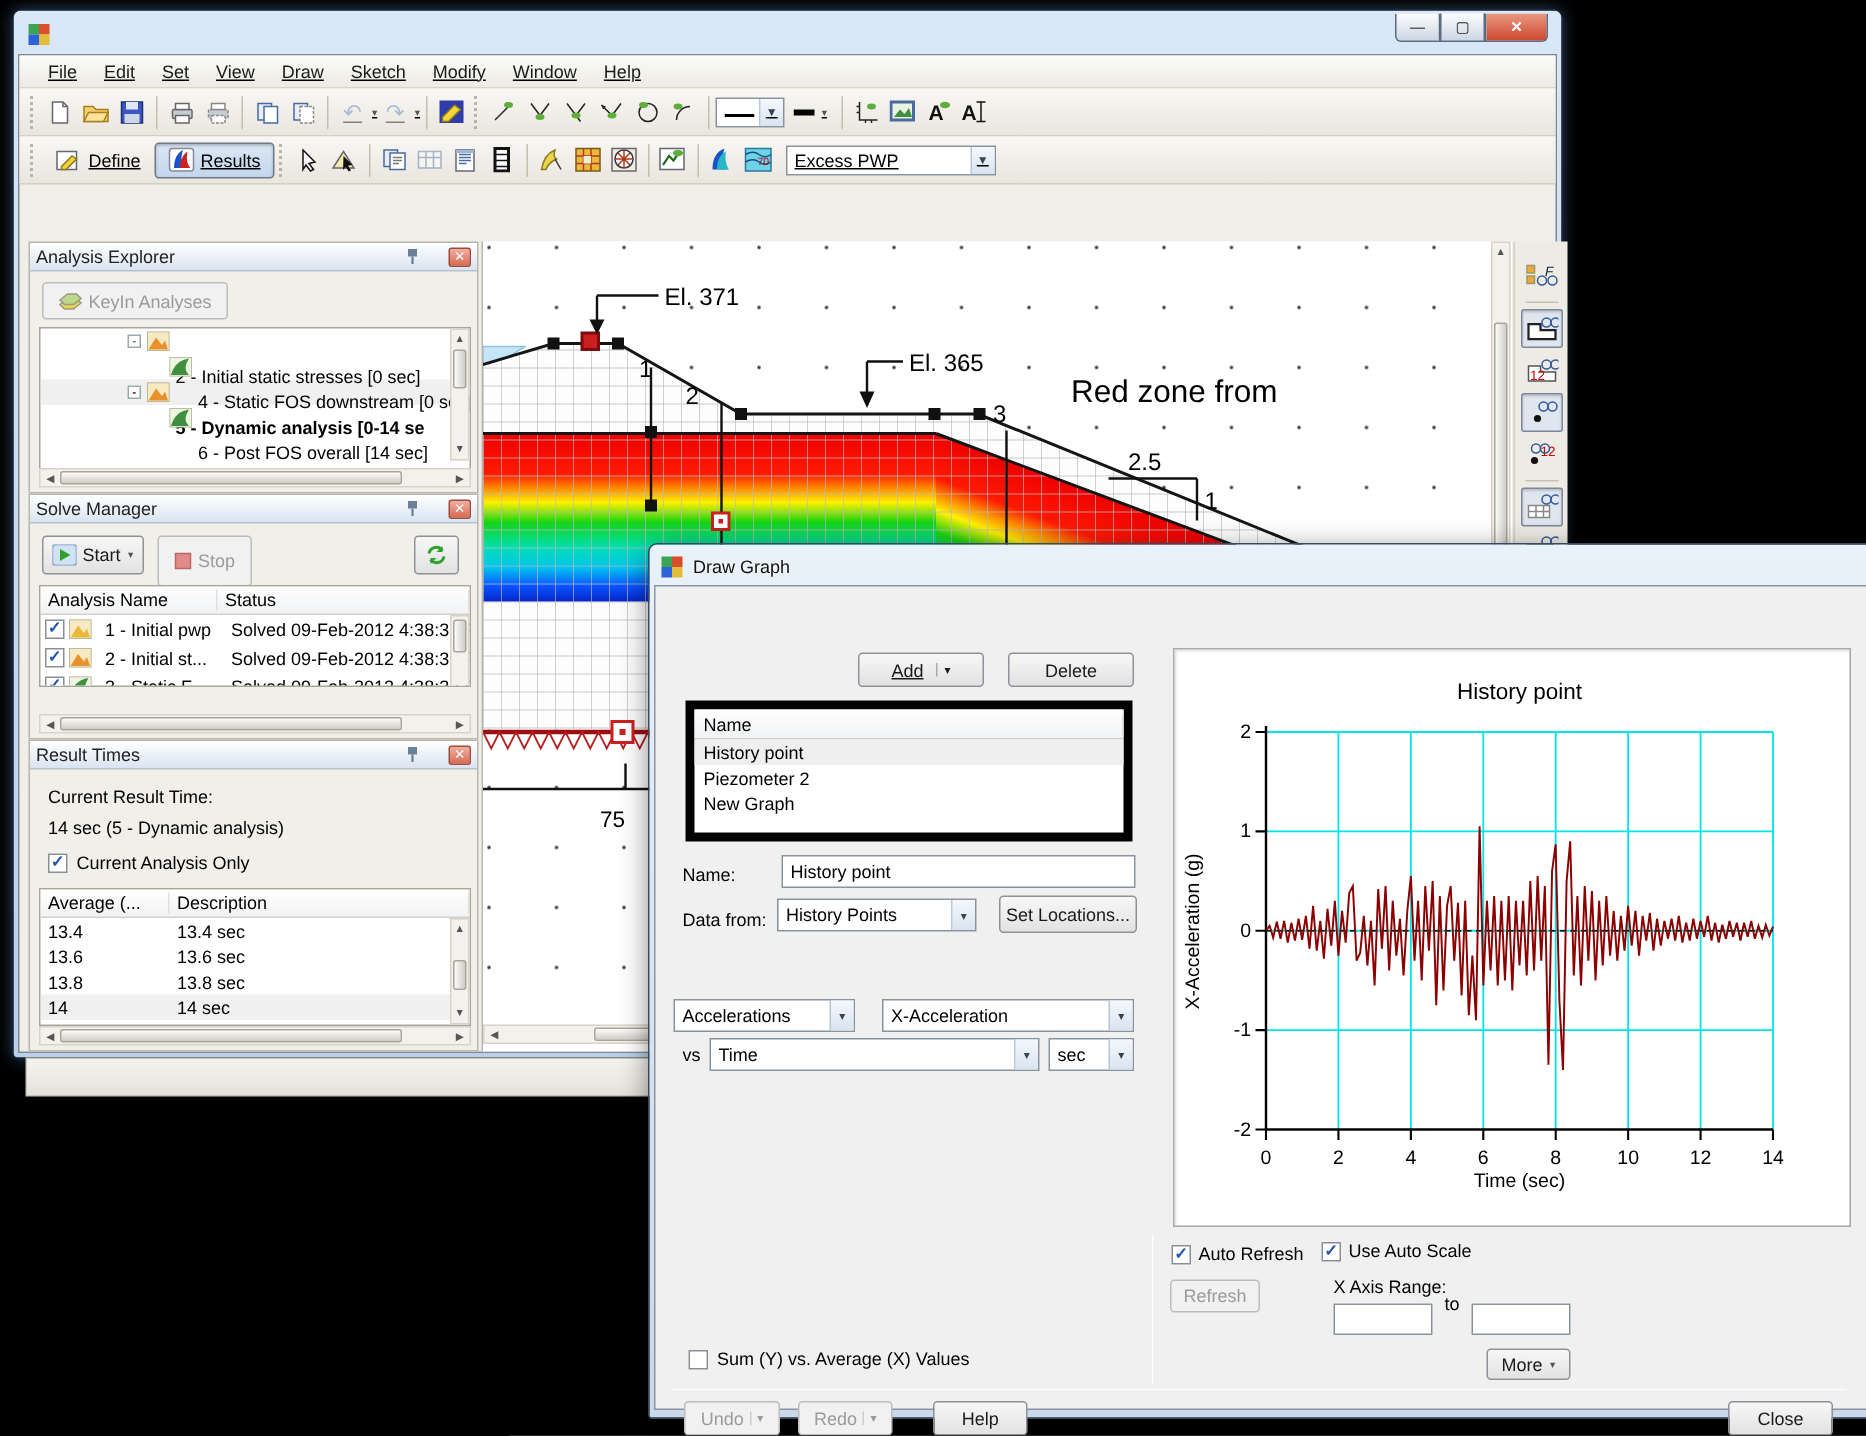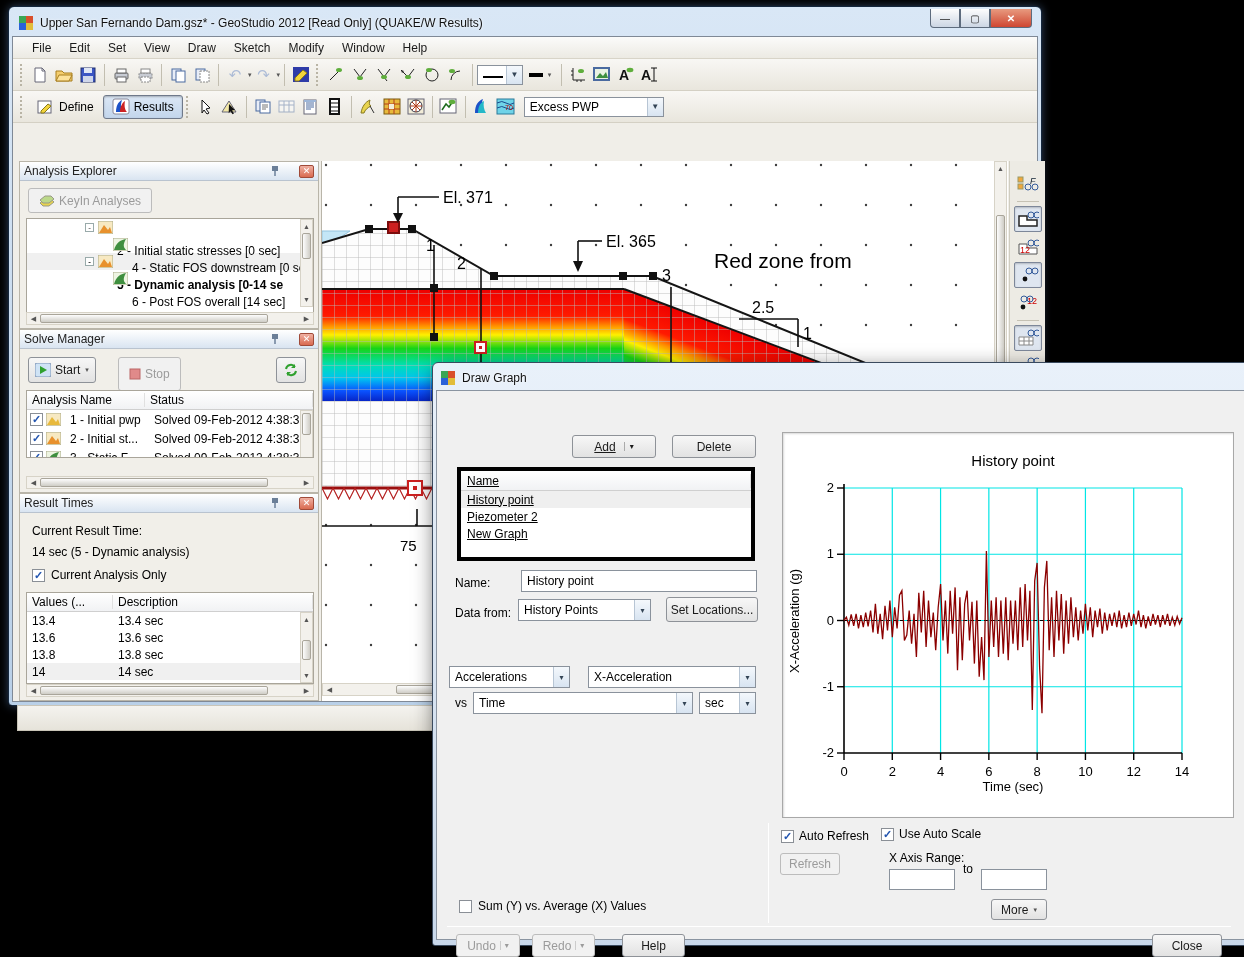--- a/index.html
+++ b/index.html
@@ -10,21 +10,21 @@
   .mainwin{position:absolute;left:8px;top:6px;width:1034px;height:700px;
     background:linear-gradient(#d9e7f6,#b9d0e8);border:1px solid #15273d;
     border-radius:6px 6px 4px 4px;box-shadow:0 0 10px rgba(130,180,255,.35);padding:3px;}
   .titlebar{height:26px;display:flex;align-items:center;padding:0 6px;position:relative;}
   .titlebar .title{font-size:12px;color:#111;margin-left:6px;text-shadow:0 0 3px #fff;white-space:nowrap;}
   .winbtns{position:absolute;right:6px;top:-1px;display:flex;}
   .wbtn{width:30px;height:19px;border:1px solid #5d6b7d;border-top:none;display:flex;align-items:center;justify-content:center;
     font-size:10px;color:#222;background:linear-gradient(#fdfdfd,#ccd6e4);}
   .wbtn:first-child{border-radius:0 0 0 4px;}
   .wbtn.close{background:linear-gradient(#e89a7f,#cf4631);color:#fff;width:42px;border-radius:0 0 4px 0;font-weight:bold;}
-  .inner{background:#f0eee8;border:1px solid #7f8996;height:666px;position:relative;}
+  .inner{background:#f0eee8;border:1px solid #7f8996;height:666px;position:relative;text-decoration:underline;}
 
   .menubar{height:22px;display:flex;align-items:center;background:linear-gradient(#fbfbfa,#eceae3);border-bottom:1px solid #d8d4c8;padding-left:10px;}
   .menuitem{font-size:12px;color:#1a1a1a;padding:2px 9px;cursor:default;}
   .toolbar{height:32px;display:flex;align-items:center;background:linear-gradient(#f8f7f4,#e9e6dd);border-bottom:1px solid #d4d0c4;padding-left:4px;}
   .grip{width:5px;height:22px;margin:0 3px;border-left:2px dotted #b9b4a5;}
   .tsep{width:1px;height:22px;background:#c2beb0;margin:0 4px;}
   .tbtn{width:24px;height:24px;display:flex;align-items:center;justify-content:center;border:1px solid transparent;border-radius:2px;position:relative;}
   .tbtn.dis{opacity:.45;}
   .darr{font-size:7px;color:#555;margin-left:1px;}
   .combo{height:20px;border:1px solid #8a929c;background:#fff;display:flex;align-items:center;font-size:12px;}
@@ -77,21 +77,21 @@
   .dialog{position:absolute;left:432px;top:362px;width:924px;height:584px;
     background:linear-gradient(#e9f1fa,#c9d8ea);border:1px solid #3a4a5e;border-radius:6px 6px 3px 3px;
     box-shadow:4px 8px 22px rgba(0,0,0,.65);padding:3px;}
   .dtitle{height:24px;display:flex;align-items:center;padding:0 4px;position:relative;}
   .dtitle .title{font-size:12px;margin-left:6px;color:#111;text-shadow:0 0 3px #fff;}
   .dwinbtns{position:absolute;right:4px;top:0;display:flex;}
   .dwbtn{width:29px;height:17px;border:1px solid #8795a7;display:flex;align-items:center;justify-content:center;
     font-size:9px;color:#444;background:linear-gradient(#fcfdfe,#dde5ee);}
   .dbody{position:relative;background:#f0f0f0;border:1px solid #8a94a1;height:550px;font-size:12px;}
   .field{position:absolute;border:1px solid #8a929c;background:#fff;font-size:12px;padding:0 5px;}
-  .listbox{position:absolute;background:#fff;border:4px solid #000000;text-decoration:underline;}
+  .listbox{position:absolute;background:#fff;border:6px solid #000000;}
   .lrow{height:17px;display:flex;align-items:center;padding:0 6px;font-size:12px;}
   .lrow.sel{background:#efefef;}
   .chartbox{position:absolute;background:#fff;border:1px solid #a8a8a8;box-shadow:inset 1px 1px 2px rgba(0,0,0,.15);}
   .tick{font-size:13px;fill:#000;}
   .clabel{font-size:13px;fill:#000;}
   .ctitle{font-size:15px;fill:#000;}
   .vsepline{position:absolute;width:1px;background:#d4d4d4;border-right:1px solid #fff;}
   .hsepline{position:absolute;height:1px;background:#d4d4d4;border-bottom:1px solid #fff;}
   .grip9{position:absolute;right:2px;bottom:2px;width:12px;height:12px;
      background:repeating-linear-gradient(135deg,transparent,transparent 2px,#aaa 2px,#aaa 3px);}
@@ -103,21 +103,20 @@
 <div class="stage">
 
   <div class="mainwin">
     <div class="titlebar">
       <svg width="16" height="16">
           <rect x="1" y="1" width="7" height="7" fill="#3aa655"></rect>
           <rect x="8" y="1" width="7" height="7" fill="#d94f2b"></rect>
           <rect x="1" y="8" width="7" height="7" fill="#2b62d9"></rect>
           <rect x="8" y="8" width="7" height="7" fill="#e2bd3a"></rect>
         </svg>
-      <span class="title">Upper San Fernando Dam.gsz* - GeoStudio 2012 [Read Only] (QUAKE/W Results)</span>
       <div class="winbtns">
         <div class="wbtn">
             <span>—</span>
           </div>
         <div class="wbtn">
             <span>▢</span>
           </div>
         <div class="wbtn close">
             <span>✕</span>
           </div>
@@ -459,21 +458,21 @@
             <span class="pclose">✕</span>
           </div>
           <div class="btn" style="position:absolute;left:8px;top:27px;height:26px;padding:0 6px">
             <svg width="16" height="14">
                 <rect width="16" height="14" rx="2" fill="#cfe3f5" stroke="#7a92b5"></rect>
                 <path d="M5 3l7 4-7 4z" fill="#2fa12f"></path>
               </svg>
             <span>Start</span>
             <span class="darr">▾</span>
           </div>
-          <div class="btn dis" style="position:absolute;left:98px;top:27px;height:26px;padding:16px 10px">
+          <div class="btn dis" style="position:absolute;left:85px;top:27px;height:26px;padding:16px 10px">
             <svg width="12" height="12">
                 <rect x="1" y="1" width="10" height="10" fill="#e08a8a" stroke="#b66"></rect>
               </svg>
             <span>Stop</span>
           </div>
           <div class="btn" style="position:absolute;right:12px;top:27px;width:30px;height:26px">
             <svg width="16" height="14">
                 <path d="M3 6a5 5 0 0 1 9-2" fill="none" stroke="#2fa12f" stroke-width="2"></path>
                 <path d="M12 1v4h-4z" fill="#2fa12f"></path>
                 <path d="M13 8a5 5 0 0 1-9 2" fill="none" stroke="#2fa12f" stroke-width="2"></path>
@@ -534,21 +533,21 @@
             <span class="pclose">✕</span>
           </div>
           <div style="position:absolute;left:12px;top:30px;font-size:12px">Current Result Time:</div>
           <div style="position:absolute;left:12px;top:51px;font-size:12px">14 sec (5 - Dynamic analysis)</div>
           <div style="position:absolute;left:12px;top:74px;display:flex;align-items:center;gap:6px">
             <span class="cb">✓</span>
             <span style="font-size:12px">Current Analysis Only</span>
           </div>
           <div class="gridtable" style="left:6px;top:98px;width:288px;height:92px">
             <div class="ghead">
-              <span style="width:86px">Values (...</span>
+              <span style="width:86px">Average (...</span>
               <span style="flex:1">Description</span>
             </div>
             <div class="grow" style="height:17px">
               <span style="width:86px">13.4</span>
               <span>13.4 sec</span>
             </div>
             <div class="grow" style="height:17px">
               <span style="width:86px">13.6</span>
               <span>13.6 sec</span>
             </div>

